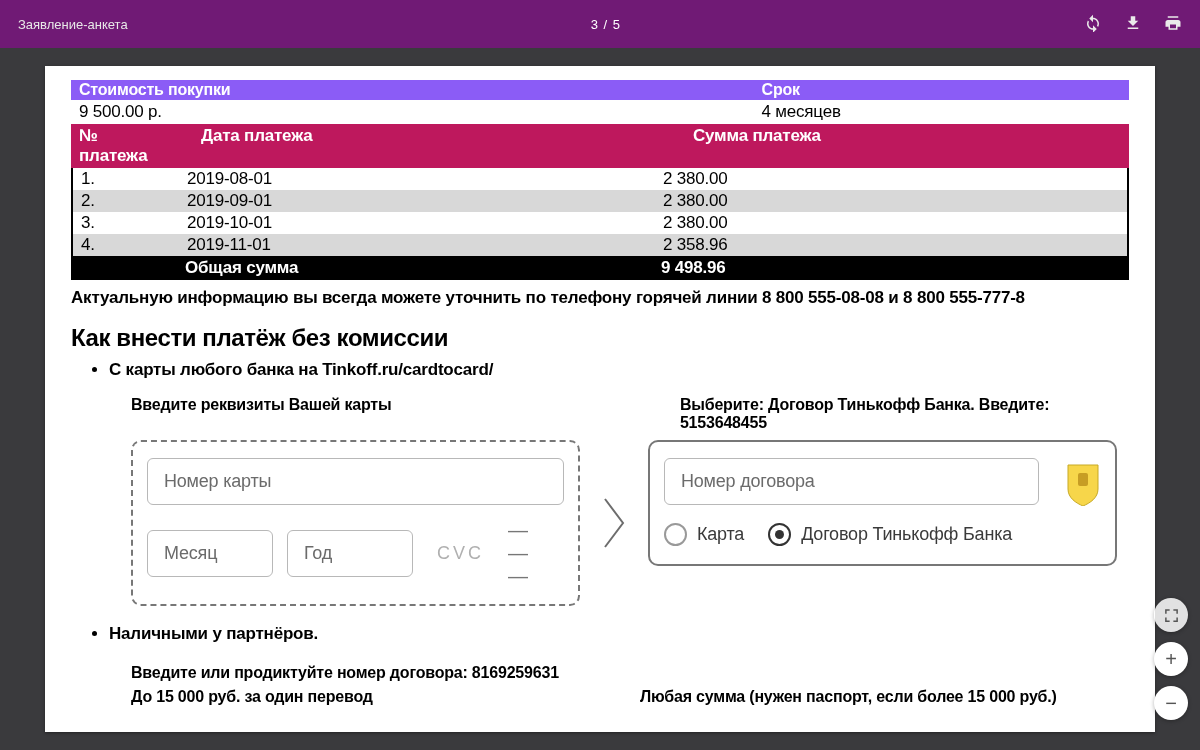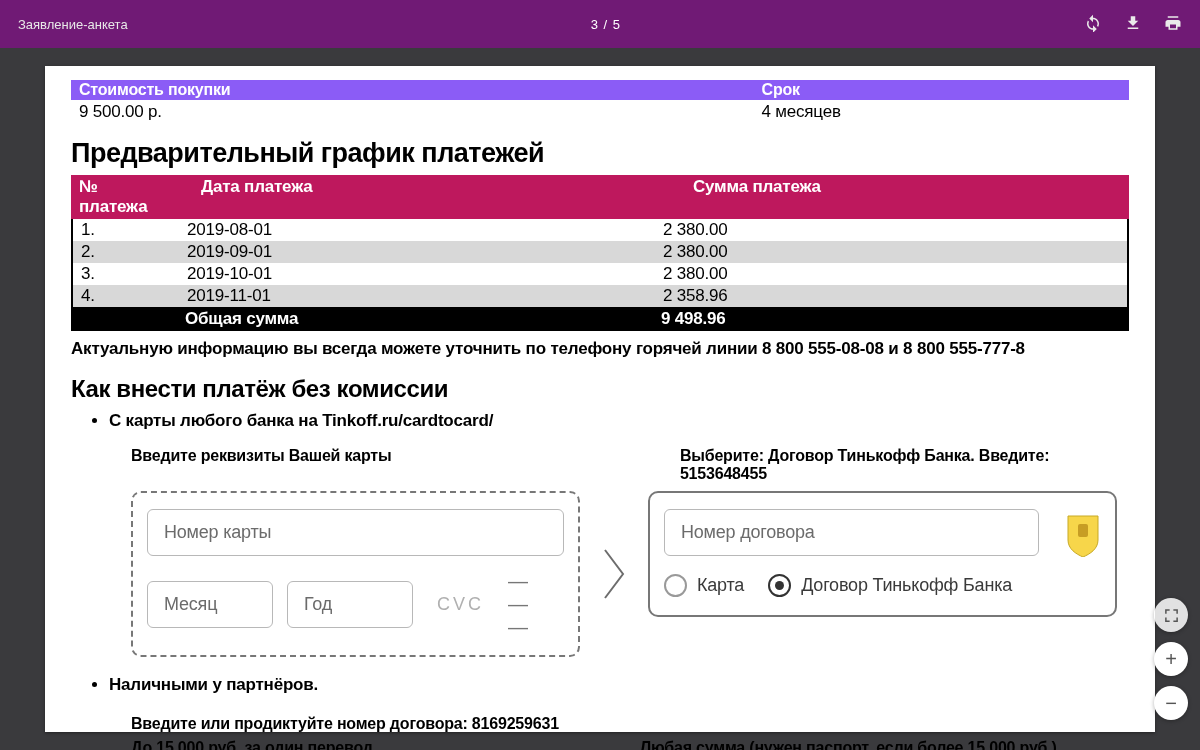--- a/index.html
+++ b/index.html
@@ -102,21 +102,20 @@
 
         <div class="info-header">
           <div class="c1">Стоимость покупки</div>
           <div class="c2">Срок</div>
         </div>
         <div class="info-row">
           <div class="c1">9 500.00 р.</div>
           <div class="c2">4 месяцев</div>
         </div>
 
-        <h2 class="sec">Предварительный график платежей</h2>
 
         <div class="sched">
           <div class="hdr">
             <div class="c-n">№ платежа</div>
             <div class="c-d">Дата платежа</div>
             <div class="c-s">Сумма платежа</div>
           </div>
           <div class="row border">
             <div class="c-n">1.</div>
             <div class="c-d">2019-08-01</div>

